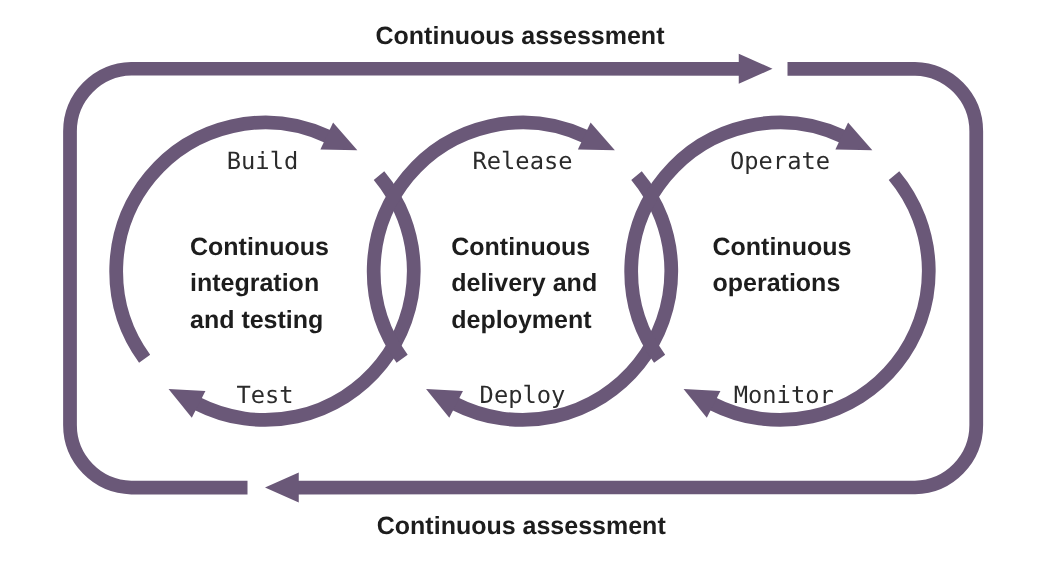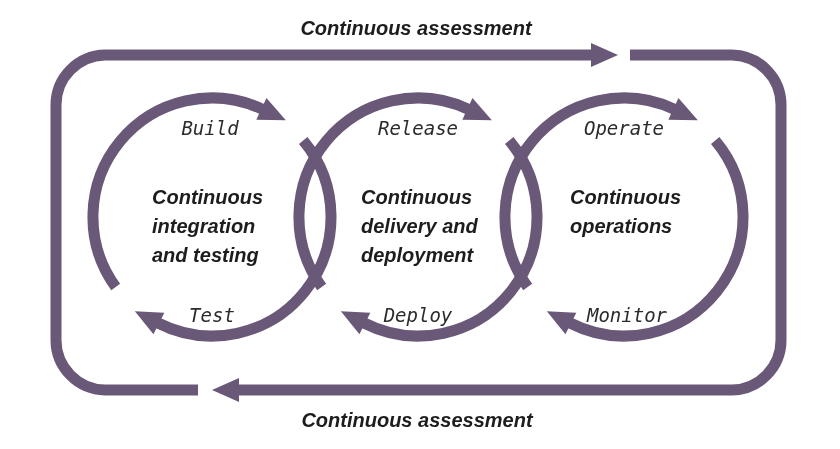--- a/index.html
+++ b/index.html
@@ -13,21 +13,20 @@
     padding: 0;
     background: var(--color-background);
   }
   .stage {
     position: relative;
     width: 840px;
     height: 449px;
     background: var(--color-background);
     overflow: hidden;
     font-family: "Liberation Sans", sans-serif;
-    font-style: italic;
   }
   svg { display: block; }
   .stroke {
     fill: none;
     stroke: var(--color-loop, #6a5878);
     stroke-width: 11;
   }
   .arrowfill { fill: var(--color-loop, #6a5878); }
   .step {
     font-family: "DejaVu Sans Mono", monospace;

